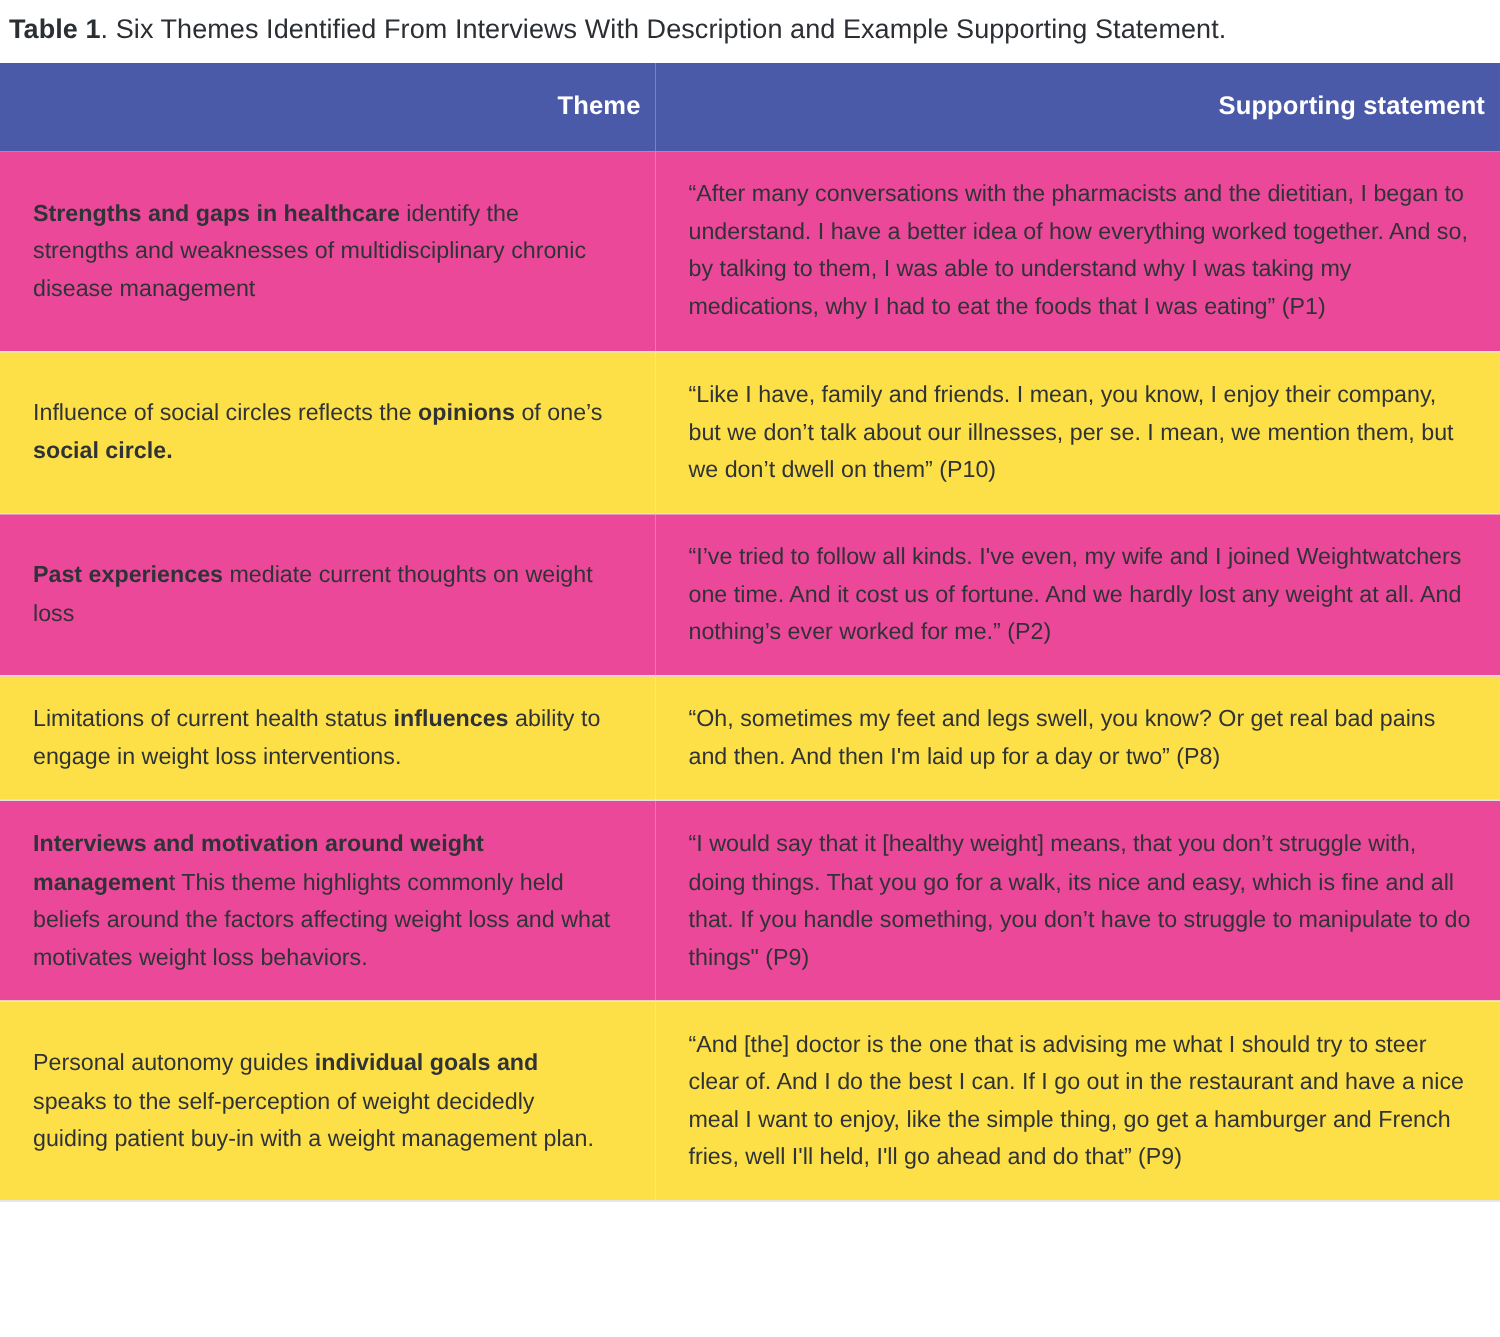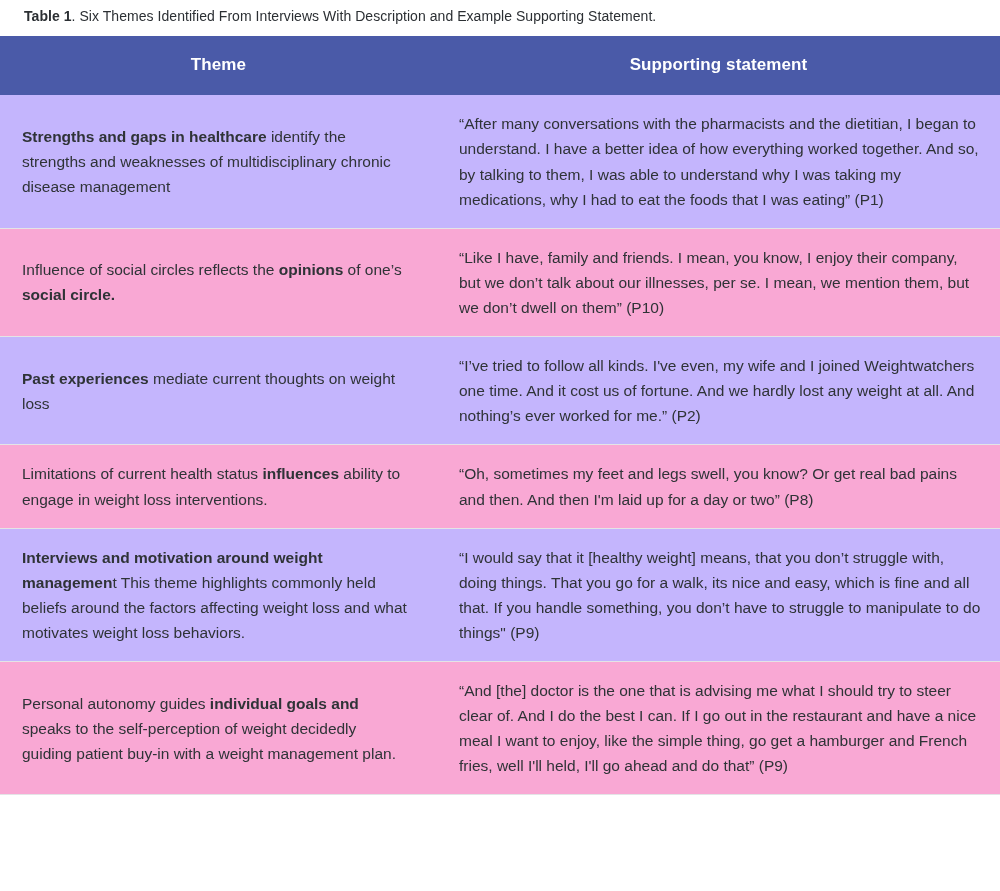--- a/index.html
+++ b/index.html
@@ -14,62 +14,62 @@
     color: #2b2f33;
     overflow: hidden;
   }
 
   .table-wrap {
     width: 1000px;
     box-sizing: border-box;
   }
 
   .caption {
-    font-size: 14px;
+    font-size: 18px;
     line-height: 1.45;
     color: #2b2f33;
-    padding: 6px 12px 10px 24px;
+    padding: 6px 12px 10px 6px;
     box-sizing: border-box;
     letter-spacing: 0.05px;
   }
   .caption .caption-label {
     font-weight: bold;
   }
 
   table.data-table {
     width: 1000px;
     border-collapse: collapse;
     table-layout: fixed;
   }
 
   thead tr {
     background: #4a5aa8;
   }
   thead th {
     color: #ffffff;
     font-size: 17px;
     font-weight: bold;
-    text-align: center;
+    text-align: right;
     padding: 19px 10px 20px 10px;
     vertical-align: middle;
     letter-spacing: 0.1px;
     border: none;
   }
 
   col.col-theme { width: 437px; }
   col.col-stmt  { width: 563px; }
 
   tbody tr {
     border-bottom: 1px solid #e4e4e6;
   }
   tbody tr.row-alt {
-    background: #f9a8d4;
+    background: #fde047;
   }
   tbody tr.row-plain {
-    background: #c4b5fd;
+    background: #ec4899;
   }
 
   tbody td {
     font-size: 15.5px;
     line-height: 1.62;
     color: #2f3337;
     vertical-align: middle;
     padding: 16px 10px 16px 10px;
     box-sizing: border-box;
   }

